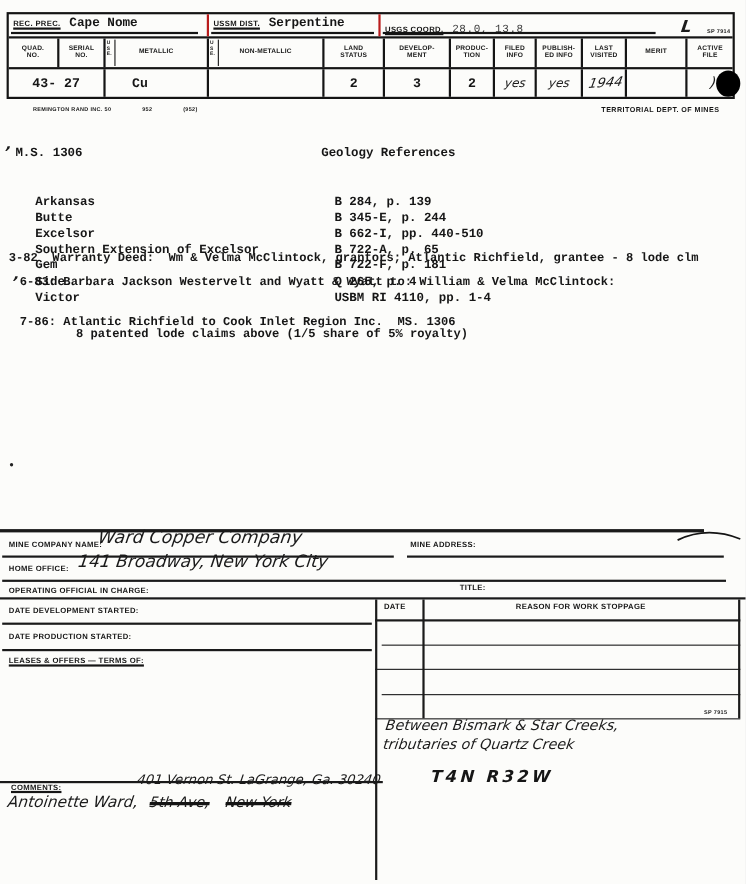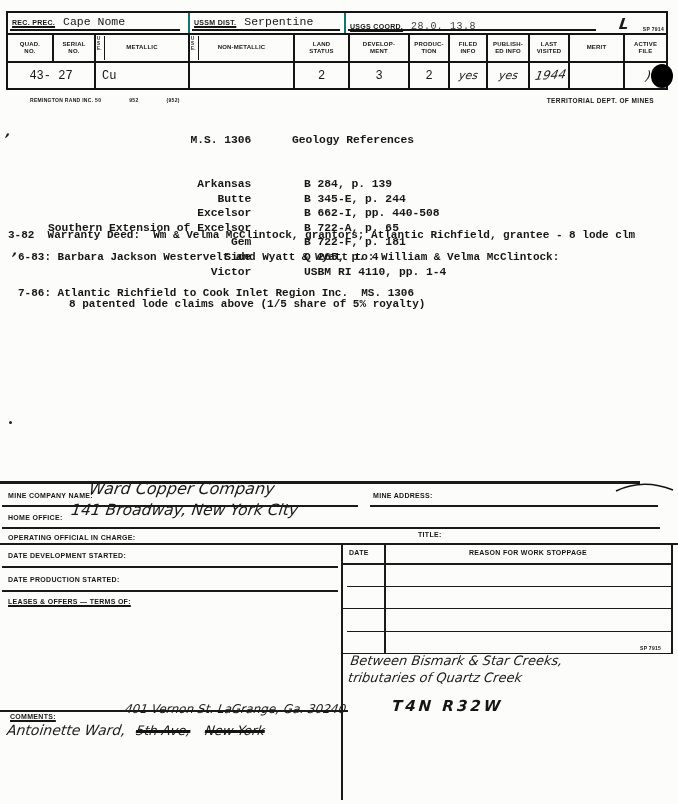--- a/index.html
+++ b/index.html
@@ -1,57 +1,57 @@
 <!DOCTYPE html>
 <html><head>
 <meta charset="utf-8">
 <style>
   html,body{margin:0;padding:0;background:#e8e8e8;}
   .page{position:relative;width:678px;height:804px;background:#fcfcfa;overflow:hidden;
         color:#161616;font-family:"Liberation Sans",sans-serif;}
   .abs{position:absolute;}
   .lbl{font-family:"Liberation Sans",sans-serif;font-weight:bold;font-size:7px;letter-spacing:.3px;white-space:nowrap;}
   .lbl-u{text-decoration:underline;text-decoration-thickness:1.5px;}
-  .tw{font-family:"Liberation Mono","DejaVu Sans Mono",monospace;font-weight:normal;}
+  .tw{font-family:"Liberation Mono","DejaVu Sans Mono",monospace;font-weight:bold;}
   .tw-line{font-family:"Liberation Mono","DejaVu Sans Mono",monospace;font-weight:bold;
            font-size:11px;white-space:pre;}
   .hw{font-family:"DejaVu Sans",sans-serif;font-style:italic;transform:skewX(-8deg);
       transform-origin:left bottom;display:inline-block;color:#1b1b1b;}
   .hline{position:absolute;background:#1a1a1a;}
   .vline{position:absolute;background:#1a1a1a;}
   
   .toptable{position:absolute;left:6px;top:11px;width:662px;border:2px solid #141414;box-sizing:border-box;}
   .trow{display:flex;box-sizing:border-box;}
   .trow > div{box-sizing:border-box;position:relative;}
   .trow1{height:22px;border-bottom:2px solid #141414;}
   .tr1c{display:flex;align-items:baseline;gap:8px;padding:2px 4px 0;}
-  .tr1c + .tr1c{border-left:2px solid #0f766e;}
+  .tr1c + .tr1c{border-left:2px solid #b91c1c;}
   .cell-line{position:absolute;left:2px;right:8px;bottom:2px;height:1.8px;background:#141414;}
   .v11{font-size:11.5px;}
   .coordv{font-family:Liberation Mono, monospace;font-size:10px;color:#3d3d3d;letter-spacing:.5px;}
   .cornerL{font-size:15px;font-weight:bold;}
   .formno{font-family:"Liberation Sans",sans-serif;font-weight:bold;font-size:5px;letter-spacing:.3px;}
   .trow2{height:28px;border-bottom:2px solid #141414;}
   .th{display:flex;align-items:center;justify-content:center;text-align:center;
       font-weight:bold;font-size:6px;line-height:1.2;letter-spacing:.2px;white-space:pre-line;}
   .trow2 > div + div, .trow3 > div + div{border-left:2px solid #141414;}
   .use{position:absolute;left:1px;top:1px;bottom:1px;font-size:4.5px;font-weight:bold;
        line-height:1.15;white-space:pre-line;text-align:left;border-right:1px solid #141414;padding-right:2px;}
   .trow3{height:25px;}
   .td{display:flex;align-items:center;justify-content:center;font-size:12px;}
-  .td.left{justify-content:flex-start;padding-left:6px;}
+  .td.left{justify-content:flex-start;padding-left:24px;}
   .hw-yes{font-size:11px;}
   .punch{display:inline-block;width:22px;height:24px;background:#000;border-radius:50%;margin-left:1px;margin-right:-7px;}
   .tfoot{position:absolute;left:6px;top:97px;width:662px;display:flex;justify-content:space-between;align-items:flex-start;}
   .tfoot .tiny{font-size:5px;font-weight:bold;letter-spacing:.3px;}
   .tfoot .right{font-size:6.5px;font-weight:bold;letter-spacing:.4px;}
   
   .claims,.geology{position:absolute;font-family:"Liberation Mono","DejaVu Sans Mono",monospace;
         font-weight:bold;font-size:11.3px;line-height:14.6px;white-space:pre;}
-  .claims{left:30px;top:104px;text-align:right;}
+  .claims{left:14px;top:104px;}
   .geology{left:292px;top:104px;}
   .claims .items > div{margin-left:18px;}
   .geology .items > div{margin-left:12px;}
   
   .struck{text-decoration:line-through;text-decoration-thickness:3px;text-decoration-color:#141414;}
   .loc-note{white-space:pre-line;font-size:13px;line-height:17px;}
   .township{font-family:"DejaVu Sans",sans-serif;font-weight:bold;font-style:italic;
             font-size:15px;letter-spacing:3px;transform:skewX(-4deg);display:inline-block;}
   .dot{position:absolute;width:3px;height:3px;background:#222;border-radius:50%;}
   .mark{position:absolute;font-size:13px;font-weight:bold;}
@@ -150,21 +150,21 @@
     <span class="right" style="padding-right:14px;">TERRITORIAL DEPT. OF MINES</span>
   </div>
 
   <div class="claims">
     <div>M.S. 1306</div>
     <div class="items"><div>Arkansas</div><div>Butte</div><div>Excelsor</div><div>Southern Extension of Excelsor</div><div>Gem</div><div>Side</div><div>Victor</div></div>
   </div>
 
   <div class="geology">
     <div>Geology References</div>
-    <div class="items"><div>B 284, p. 139</div><div>B 345-E, p. 244</div><div>B 662-I, pp. 440-508</div><div>B 722-A, p. 65</div><div>B 722-F, p. 181</div><div>Q 265, p. 4</div><div>USBM RI 4110, pp. 1-4</div></div>
+    <div class="items"><div>B 284, p. 139</div><div>B 345-E, p. 244</div><div>B 662-I, pp. 440-510</div><div>B 722-A, p. 65</div><div>B 722-F, p. 181</div><div>Q 265, p. 4</div><div>USBM RI 4110, pp. 1-4</div></div>
   </div>
 
   <div class="abs tw-line" style="left:8px;top:229px;">3-82  Warranty Deed:  Wm &amp; Velma McClintock, grantors; Atlantic Richfield, grantee - 8 lode clm</div>
   <div class="abs tw-line" style="left:18px;top:251px;">6-83: Barbara Jackson Westervelt and Wyatt &amp; Wyatt to: William &amp; Velma McClintock:</div>
   <div class="abs tw-line" style="left:69px;top:264px;margin-top:34px;">8 patented lode claims above (1/5 share of 5% royalty)</div>
   <div class="abs tw-line" style="left:18px;top:287px;">7-86: Atlantic Richfield to Cook Inlet Region Inc.  MS. 1306</div>
 
   <span class="mark hw" style="left:5px;top:124px;">,</span>
   <span class="mark hw" style="left:12px;top:243px;">,</span>
   <span class="dot" style="left:9px;top:421px;"></span>

